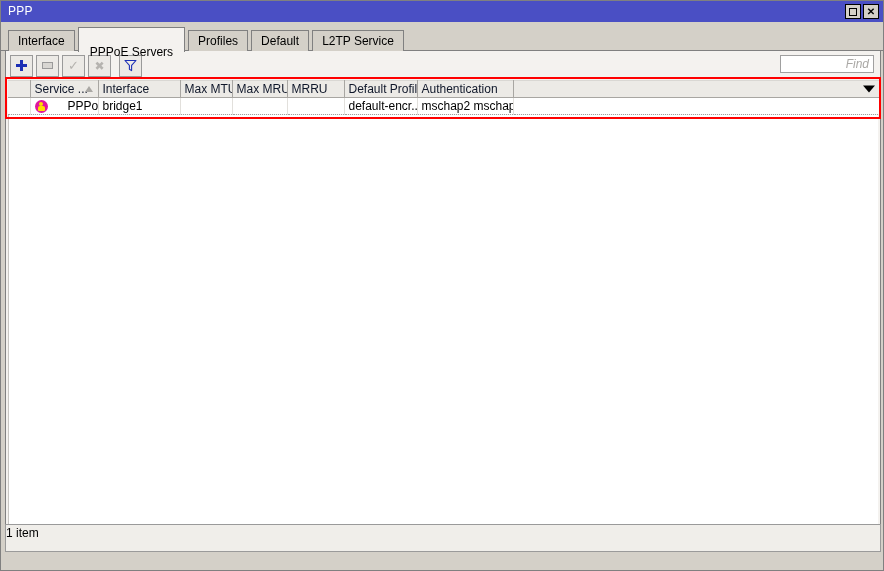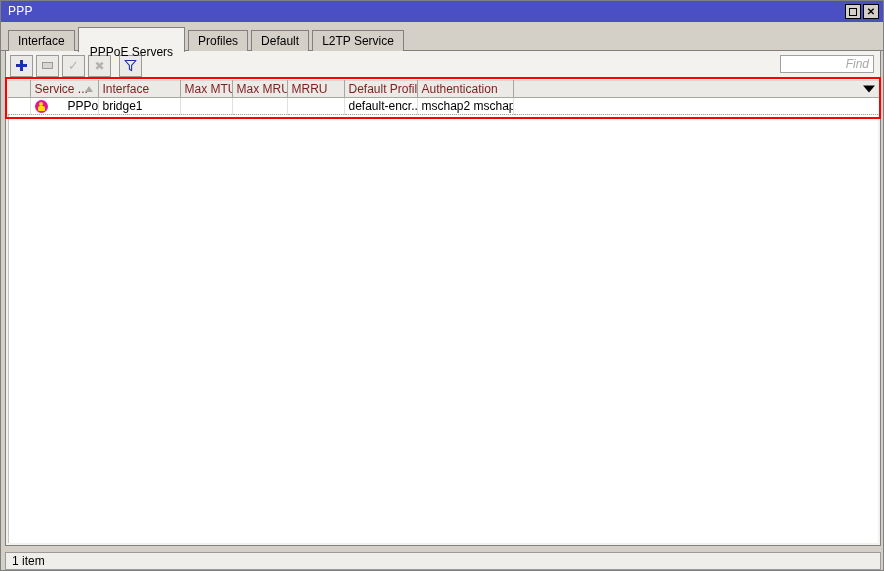--- a/index.html
+++ b/index.html
@@ -199,21 +199,21 @@
   }
   table.grid th {
     background: #eceae6;
     border-right: 1px solid #a8a6a2;
     border-bottom: 1px solid #a8a6a2;
     border-top: 1px solid #d9d7d3;
     font-weight: normal;
     text-align: left;
     padding: 1px 4px;
     height: 17px;
-    color: #7f1d1d;
+    color: #0f172a;
     white-space: nowrap;
     overflow: hidden;
     box-sizing: border-box;
     user-select: none;
     cursor: pointer;
     position: relative;
   }
   table.grid th.flagcol { padding: 0; cursor: default; }
   table.grid th.lastcol { border-right: none; padding: 0; }
   table.grid td {
@@ -285,30 +285,29 @@
     right: 2px;
     bottom: 2px;
     background: #ffffff;
     border-left: 1px solid #c8c6c2;
   }
 
   
   .statusbar {
     position: absolute;
     left: 4px;
-    bottom: 0;
+    bottom: 18px;
     width: 876px;
-    height: 18px;
+    height: 28px;
     background: #f0eeea;
     border: 1px solid #9a9a9a;
     box-sizing: border-box;
     font-size: 12px;
     color: #000;
     line-height: 17px;
-    padding-left: 6px;
     user-select: none;
   }
 </style>
 </head>
 <body>
 
 <div class="window">
 
   <div class="titlebar">
     <div class="titlebar-text">PPP</div>

